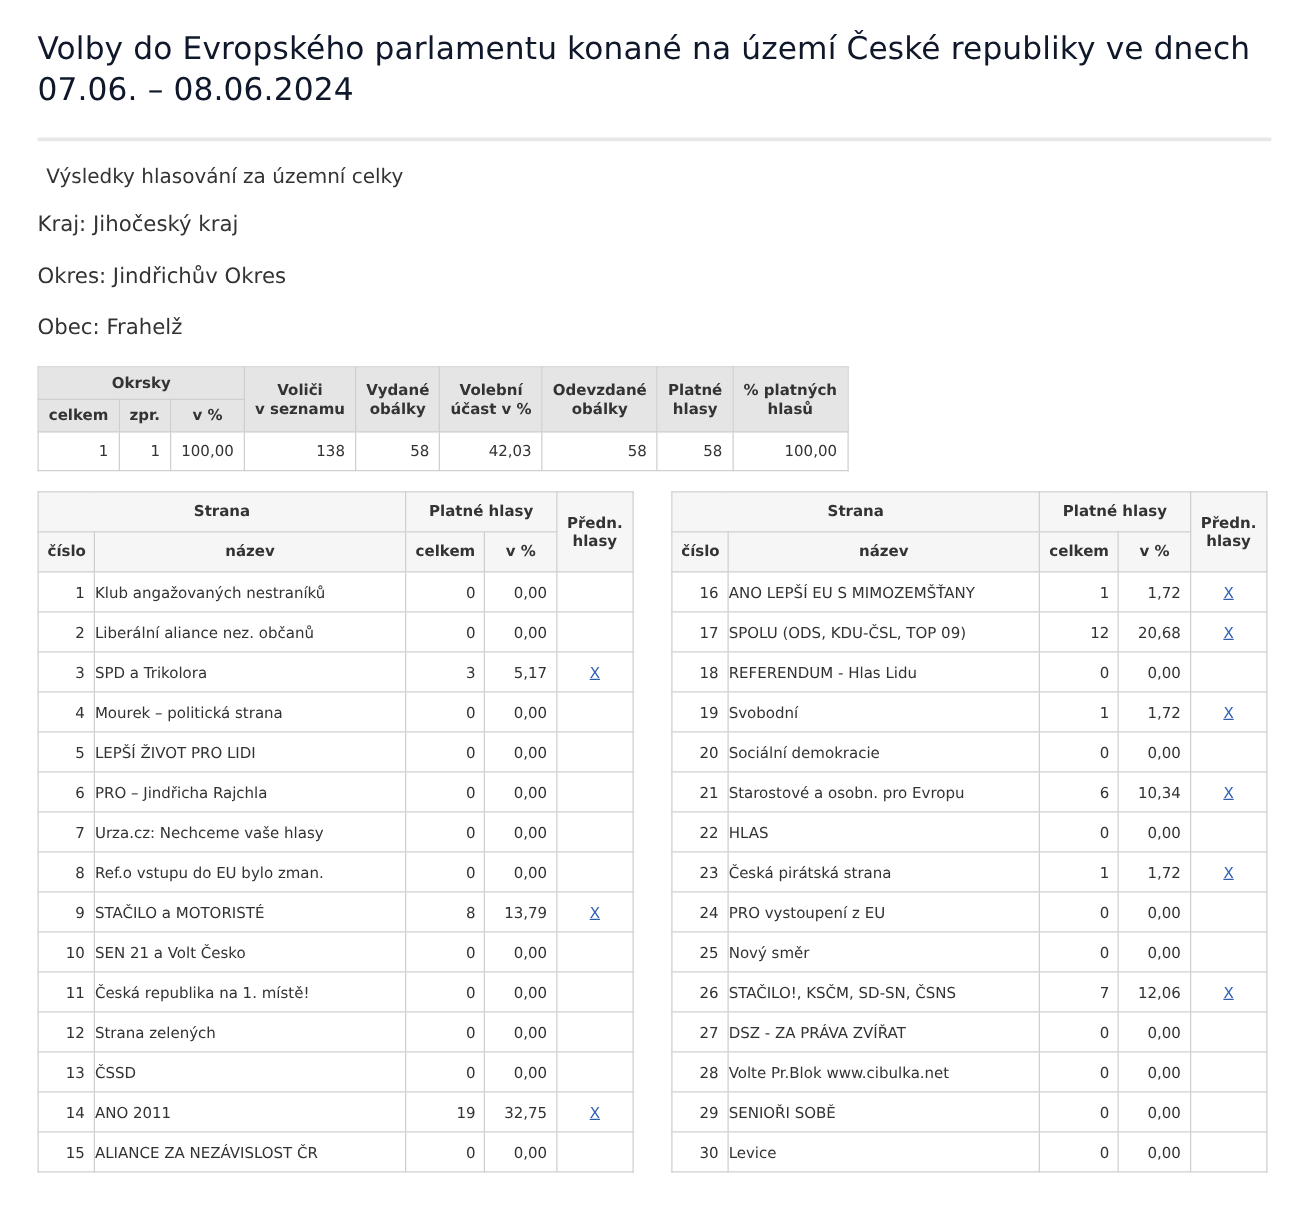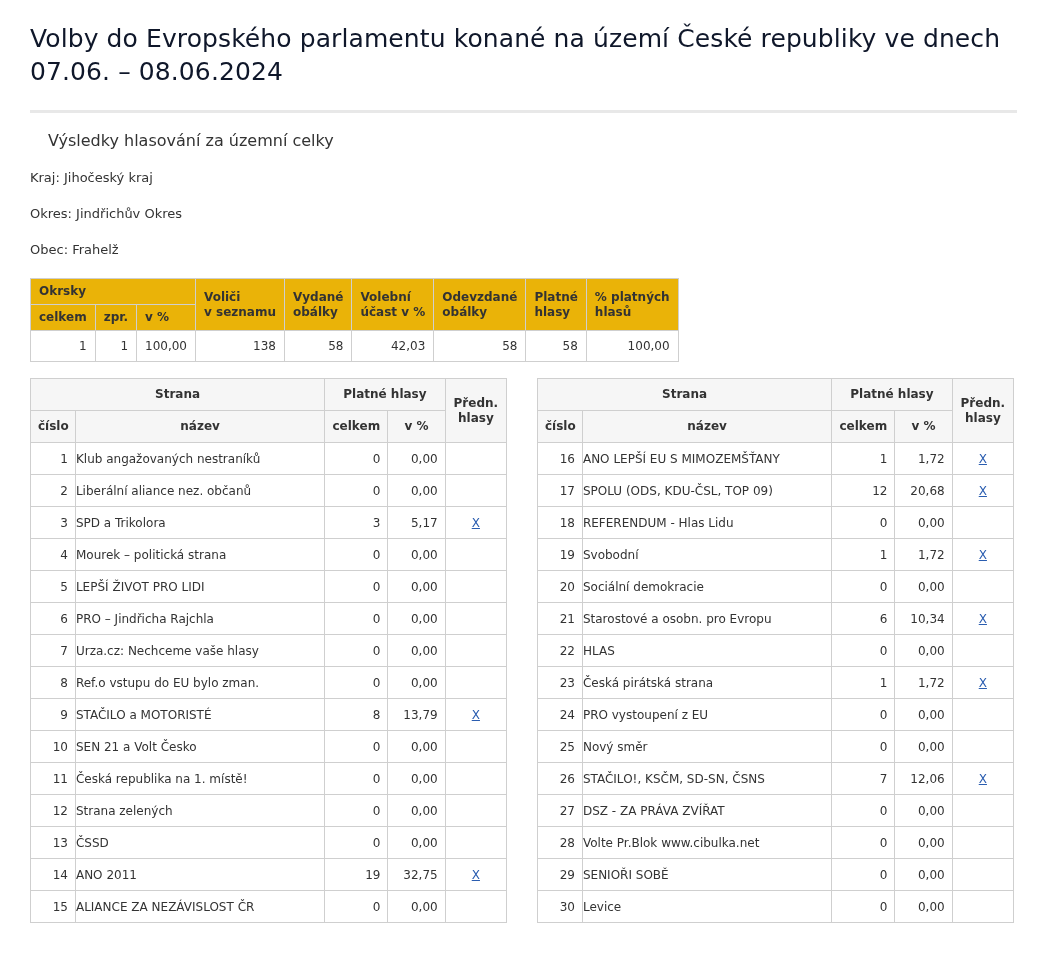--- a/index.html
+++ b/index.html
@@ -29,44 +29,44 @@
   }
   .title-rule {
     border: 0;
     border-top: 3px solid #e8e8e8;
     margin: 22px 0 18px 0;
   }
   h2.section-title {
     font-size: 16px;
     font-weight: normal;
     color: #333;
-    margin: 8px 0 20px 18px;
+    margin: 8px 0 20px 7px;
   }
   .meta-line {
-    font-size: 13px;
+    font-size: 17px;
     margin: 0 0 21px 0;
     color: #333;
   }
   table {
     border-collapse: collapse;
     font-size: 12px;
   }
   .summary-table {
     margin: 4px 0 16px 0;
     border: 1px solid #cfcfcf;
   }
   .summary-table th, .summary-table td {
     border: 1px solid #cfcfcf;
     padding: 5px 8px;
     font-size: 12px;
   }
   .summary-table th {
-    background: #eab308;
+    background: #e5e5e5;
     font-weight: bold;
-    text-align: left;
+    text-align: center;
     color: #333;
     line-height: 1.25;
   }
   .summary-table td {
     text-align: right;
     background: #ffffff;
     height: 20px;
   }
   .tbl-wrap {
     display: flex;

